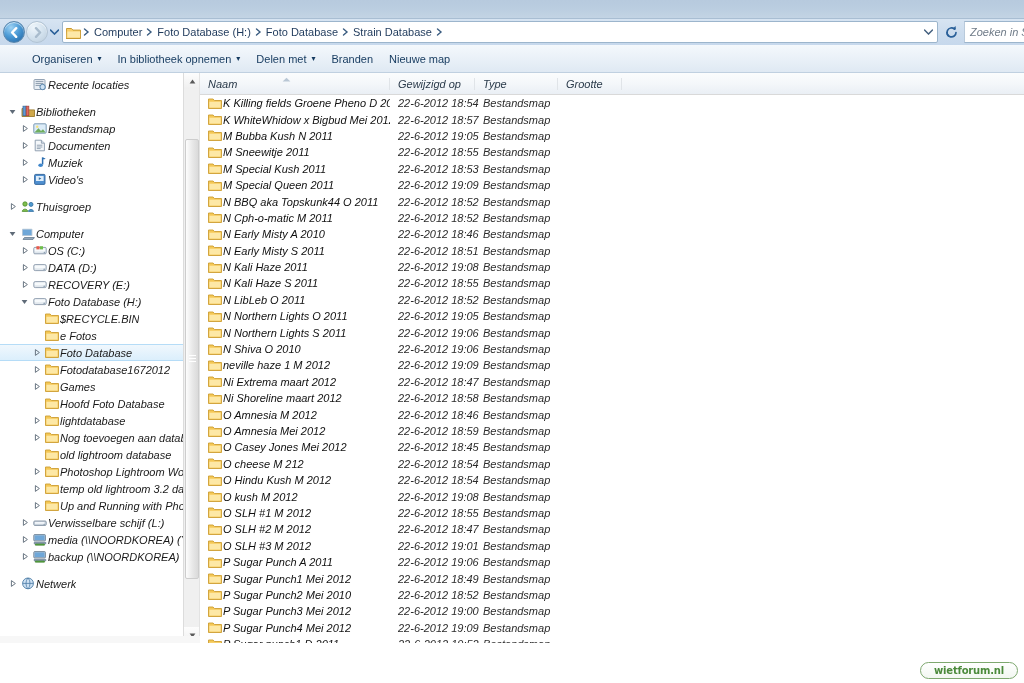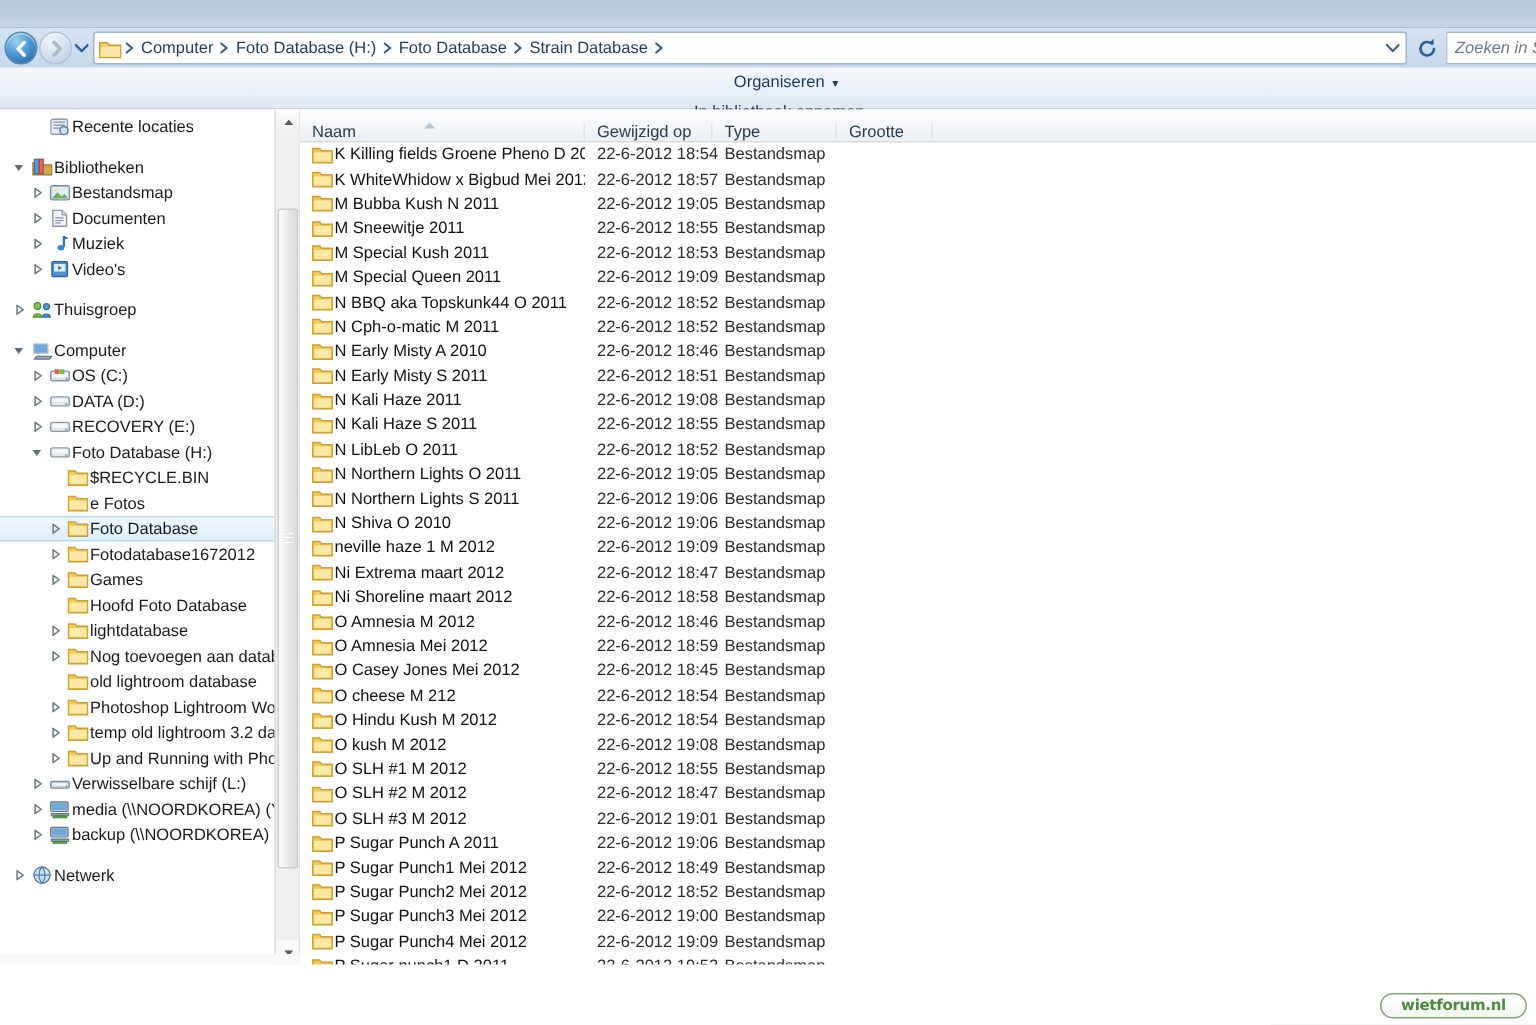--- a/index.html
+++ b/index.html
@@ -80,30 +80,29 @@
   }
   #searchbox .ph { color: #6f7b88; font-style: italic; font-size: 11px; white-space: nowrap; }
 
   
   #cmdbar {
     height: 28px; width: 100%;
     display: flex; align-items: center;
     background: linear-gradient(to bottom, #f4f8fc 0%, #eaf1f8 48%, #dfe9f3 100%);
     border-bottom: 1px solid #c0d0e0;
     padding-left: 24px;
-    flex-direction: column;
   }
   .cmd {
     font-size: 11px; color: #14395e; padding: 4px 8px;
     display: flex; align-items: center; gap: 5px;
     white-space: nowrap; border-radius: 2px;
   }
 
   
-  #body { display: flex; height: 570px; width: 100%; }
+  #body { display: flex; height: 570px; width: 100%; font-style: italic; }
 
   
   #navpane {
     width: 200px; flex: 0 0 200px; position: relative;
     background: #fff; overflow: hidden;
     border-right: 1px solid #e3e3e3;
   }
   #navtree { padding-top: 3px; }
   .nrow {
     height: 17px; display: flex; align-items: center;
@@ -153,21 +152,21 @@
     width: 7px; height: 8px;
   }
   #navthumb .grip i {
     display: block; height: 1px; margin-bottom: 2px;
     background: #b6b6b6; border-bottom: 1px solid #fff;
   }
 
   
   #listpane { flex: 1 1 auto; position: relative; background: #fff; overflow: hidden; }
   #colheaders {
-    height: 22px; display: flex; align-items: flex-end;
+    height: 22px; display: flex; align-items: center;
     background: linear-gradient(to bottom,#fbfcfd 0%,#f4f7fa 50%,#eaeff5 100%);
     border-bottom: 1px solid #d9d9d9;
     position: relative;
   }
   .colh {
     display: flex; align-items: center; padding-left: 8px;
     font-size: 11px; color: #2a3a4a;
     border-right: 1px solid #e0e4e8; position: relative;
   }
   .c-naam { width: 190px; flex: 0 0 190px; }
@@ -1218,21 +1217,21 @@
             <div class="fsize"></div>
           </div>
           <div class="frow">
             <div class="fname">
               <span class="fi">
                 <svg class="ico" width="14" height="13" viewBox="0 0 14 13">
                   <path d="M0.5 2 h4.6 l1.3 1.5 h7.1 v8 h-13 z" fill="#f5c855" stroke="#cd9e33" stroke-width=".9"></path>
                   <path d="M1.4 4.7 h11.2 v5.9 h-11.2 z" fill="#fde8a6"></path>
                 </svg>
               </span>
-              <span>P Sugar Punch2 Mei 2012</span>
+              <span>P Sugar Punch2 Mei 2010</span>
             </div>
             <div class="fdate">22-6-2012 18:52</div>
             <div class="ftype">Bestandsmap</div>
             <div class="fsize"></div>
           </div>
           <div class="frow">
             <div class="fname">
               <span class="fi">
                 <svg class="ico" width="14" height="13" viewBox="0 0 14 13">
                   <path d="M0.5 2 h4.6 l1.3 1.5 h7.1 v8 h-13 z" fill="#f5c855" stroke="#cd9e33" stroke-width=".9"></path>

